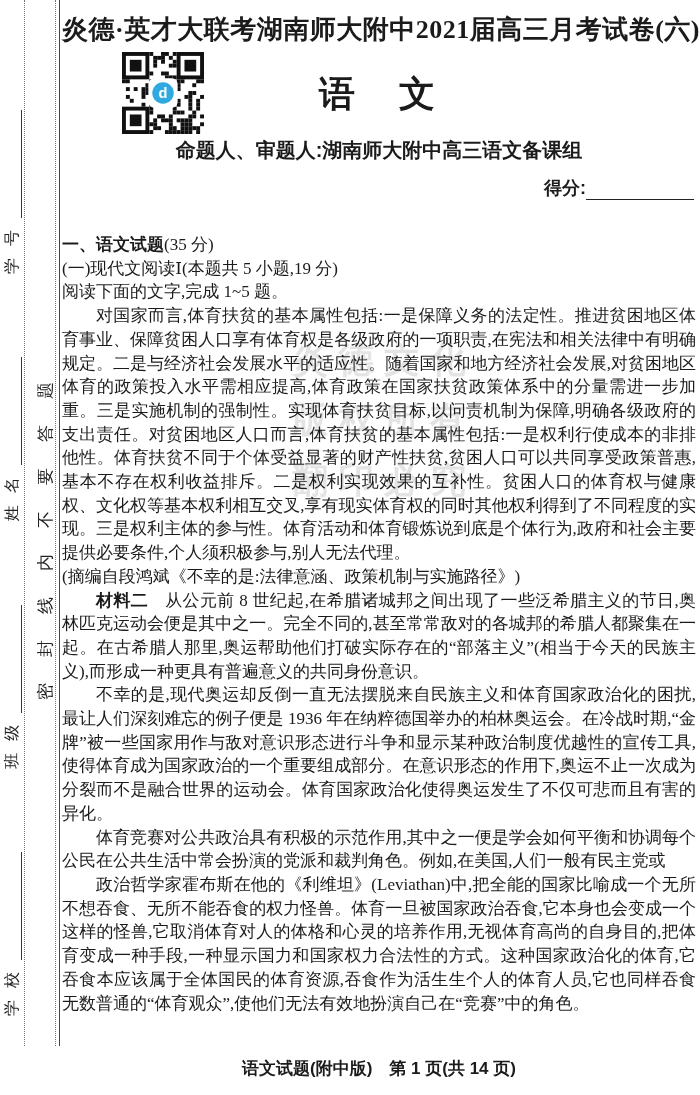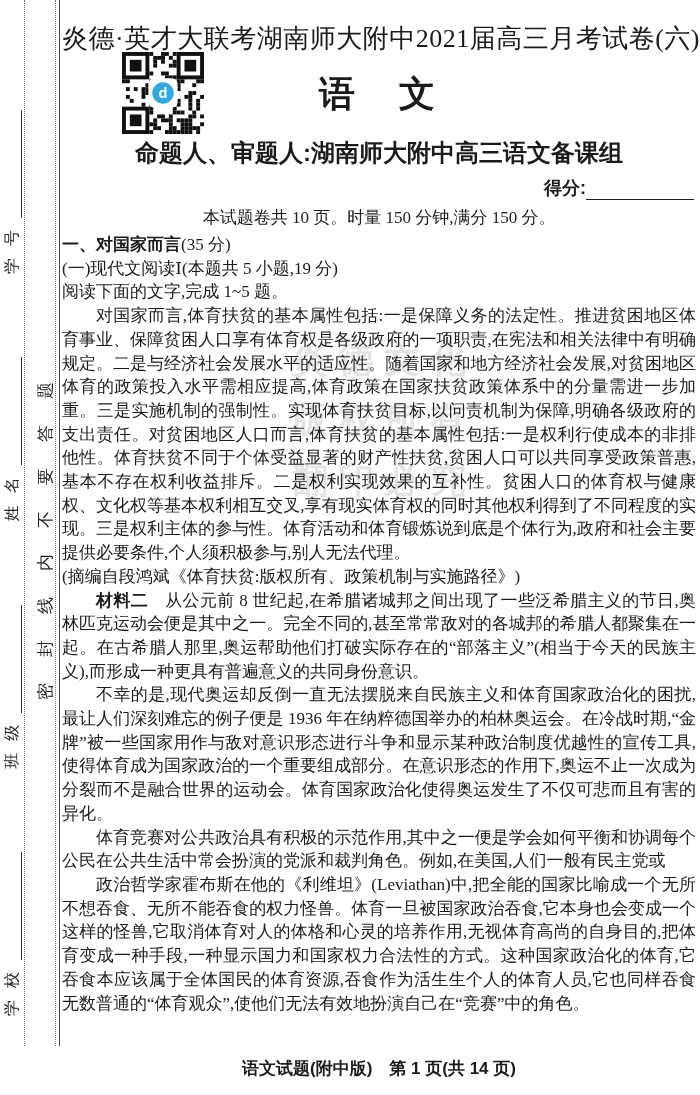--- a/index.html
+++ b/index.html
@@ -30,32 +30,32 @@
   }
   
   .watermark {
     position:absolute; left:292px; top:330px; z-index:0;
     color:#bfbfbf; opacity:.42; 
     font-size:36px; line-height:60px; letter-spacing:10px; font-weight:bold;
   }
   
   .content { position:absolute; left:62px; top:0; width:634px; z-index:1; }
   .exam-title {
-    margin-top:21px; text-align:right; font-weight:normal;
+    margin-top:12px; text-align:right; font-weight:bold;
     font-size:26px; letter-spacing:0.5px; white-space:nowrap;
   }
   .qr { position:absolute; left:60px; top:52px; width:82px; height:82px; }
   .subject-title {
     position:absolute; top:70px; left:0; width:100%; text-align:center;
     font-size:36px; font-weight:bold; letter-spacing:4px;
     font-family:Liberation Serif, serif;
   }
   .setters {
     position:absolute; top:137px; left:0; width:100%; text-align:center;
-    font-size:24px; font-weight:bold;
+    font-size:20px; font-weight:bold;
     font-family:"Liberation Sans","DejaVu Sans",sans-serif;
   }
   .score-line { position:absolute; top:176px; right:2px; display:flex; align-items:flex-end; }
   .score-label {
     font-size:18px; font-weight:bold;
     font-family:Liberation Sans, sans-serif;
   }
   .score-blank { display:inline-block; width:108px; height:4px; border-bottom:1px solid #222; }
   .paper-info { position:absolute; top:206px; left:0; width:100%; text-align:center; font-size:17px; }
   
@@ -253,29 +253,28 @@
 
   <div class="subject-title">语　文</div>
 
   <div class="setters">命题人、审题人:湖南师大附中高三语文备课组</div>
 
   <div class="score-line">
     <span class="score-label">得分:</span>
     <span class="score-blank"></span>
   </div>
 
-  <div class="paper-info">本试题卷共 10 页。时量 150 分钟,满分 150 分。</div>
 
   <div class="bodytext">
-    <div class="hline h-section"><b>一、对国家而言</b><span>(35 分)</span></div>
+    <div class="hline h-section"><b>一、语文试题</b><span>(35 分)</span></div>
     <div class="hline">(一)现代文阅读Ⅰ(本题共 5 小题,19 分)</div>
     <div class="hline">阅读下面的文字,完成 1~5 题。</div>
 
     <p class="para">对国家而言,体育扶贫的基本属性包括:一是保障义务的法定性。推进贫困地区体育事业、保障贫困人口享有体育权是各级政府的一项职责,在宪法和相关法律中有明确规定。二是与经济社会发展水平的适应性。随着国家和地方经济社会发展,对贫困地区体育的政策投入水平需相应提高,体育政策在国家扶贫政策体系中的分量需进一步加重。三是实施机制的强制性。实现体育扶贫目标,以问责机制为保障,明确各级政府的支出责任。对贫困地区人口而言,体育扶贫的基本属性包括:一是权利行使成本的非排他性。体育扶贫不同于个体受益显著的财产性扶贫,贫困人口可以共同享受政策普惠,基本不存在权利收益排斥。二是权利实现效果的互补性。贫困人口的体育权与健康权、文化权等基本权利相互交叉,享有现实体育权的同时其他权利得到了不同程度的实现。三是权利主体的参与性。体育活动和体育锻炼说到底是个体行为,政府和社会主要提供必要条件,个人须积极参与,别人无法代理。</p>
-    <p class="attribution">(摘编自段鸿斌《体育扶贫:版权所有、政策机制与实施路径》)</p>
+    <p class="attribution">(摘编自段鸿斌《不幸的是:法律意涵、政策机制与实施路径》)</p>
 
     <p class="para"><span class="lead">材料二</span><span>从公元前 8 世纪起,在希腊诸城邦之间出现了一些泛希腊主义的节日,奥林匹克运动会便是其中之一。完全不同的,甚至常常敌对的各城邦的希腊人都聚集在一起。在古希腊人那里,奥运帮助他们打破实际存在的“部落主义”(相当于今天的民族主义),而形成一种更具有普遍意义的共同身份意识。</span></p>
     <p class="para">不幸的是,现代奥运却反倒一直无法摆脱来自民族主义和体育国家政治化的困扰,最让人们深刻难忘的例子便是 1936 年在纳粹德国举办的柏林奥运会。在冷战时期,“金牌”被一些国家用作与敌对意识形态进行斗争和显示某种政治制度优越性的宣传工具,使得体育成为国家政治的一个重要组成部分。在意识形态的作用下,奥运不止一次成为分裂而不是融合世界的运动会。体育国家政治化使得奥运发生了不仅可悲而且有害的异化。</p>
     <p class="para">体育竞赛对公共政治具有积极的示范作用,其中之一便是学会如何平衡和协调每个公民在公共生活中常会扮演的党派和裁判角色。例如,在美国,人们一般有民主党或</p>
     <p class="para">政治哲学家霍布斯在他的《利维坦》(Leviathan)中,把全能的国家比喻成一个无所不想吞食、无所不能吞食的权力怪兽。体育一旦被国家政治吞食,它本身也会变成一个这样的怪兽,它取消体育对人的体格和心灵的培养作用,无视体育高尚的自身目的,把体育变成一种手段,一种显示国力和国家权力合法性的方式。这种国家政治化的体育,它吞食本应该属于全体国民的体育资源,吞食作为活生生个人的体育人员,它也同样吞食无数普通的“体育观众”,使他们无法有效地扮演自己在“竞赛”中的角色。</p>
   </div>
 </div>
 
 <div class="footer">语文试题(附中版)　第 1 页(共 14 页)</div>
 

